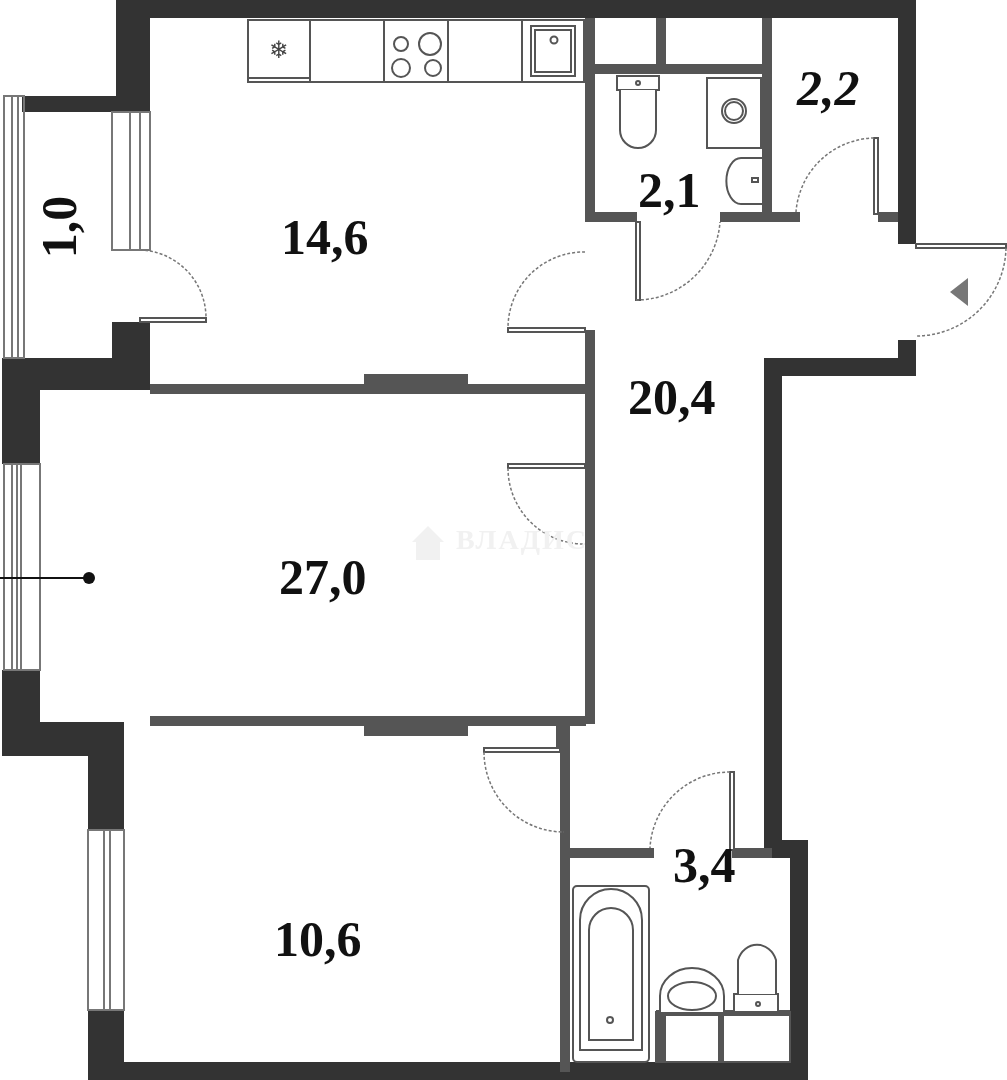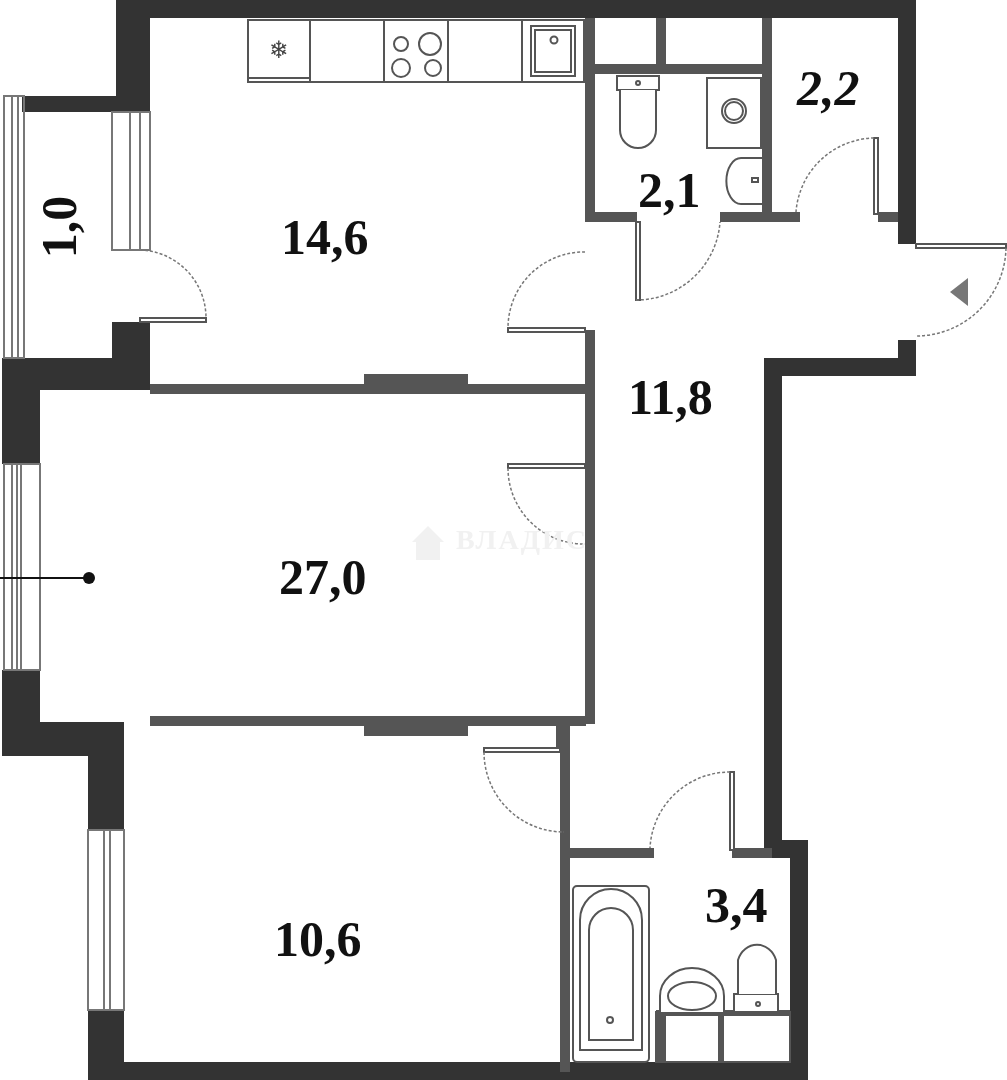--- a/index.html
+++ b/index.html
@@ -153,16 +153,16 @@
     <polygon points="412,542 428,526 444,542 440,542 440,560 416,560 416,542"></polygon>
   </g>
 </svg>
 
 <span class="watermark" style="left:456px;">ВЛАДИС</span>
 
 <span class="room-label" style="left:281px; top:180px;margin-top:32px;">14,6</span>
 <span class="room-label" style="left:26px; top:202px; transform: rotate(-90deg); transform-origin: center; width:66px; text-align:center;">1,0</span>
 <span class="room-label" style="left:614px; top:165px;margin-left:24px;">2,1</span>
 <span class="room-label" style="left:797px; top:63px;font-style:italic;">2,2</span>
-<span class="room-label" style="left:628px; top:372px;">11,8</span>
+<span class="room-label" style="left:628px; top:372px;">20,4</span>
 <span class="room-label" style="left:279px; top:552px;">27,0</span>
 <span class="room-label" style="left:274px; top:914px;">10,6</span>
-<span class="room-label" style="left:673px; top:880px;margin-left:32px;">3,4</span>
+<span class="room-label" style="left:673px; top:840px;">3,4</span>
 
 </body></html>

